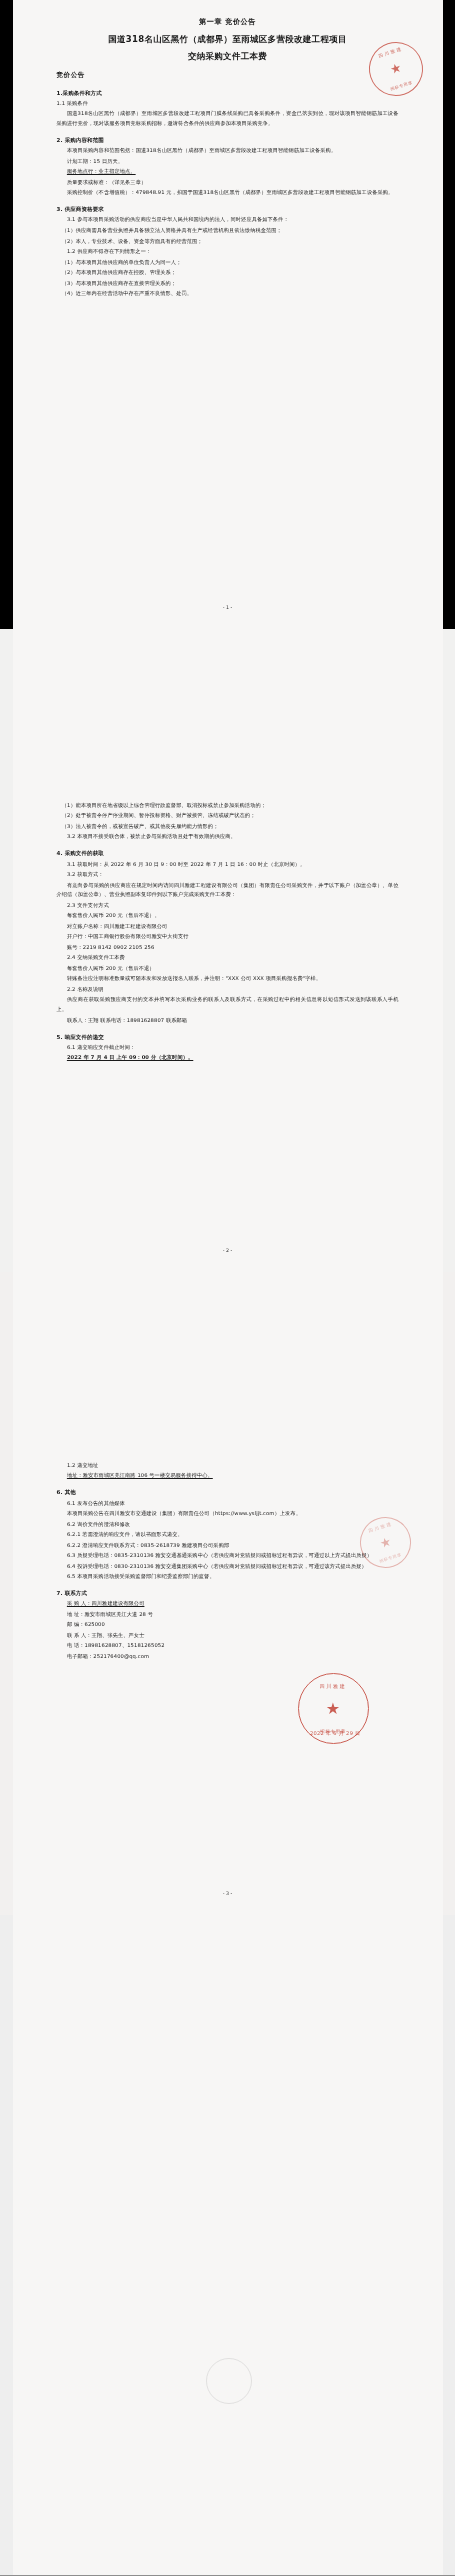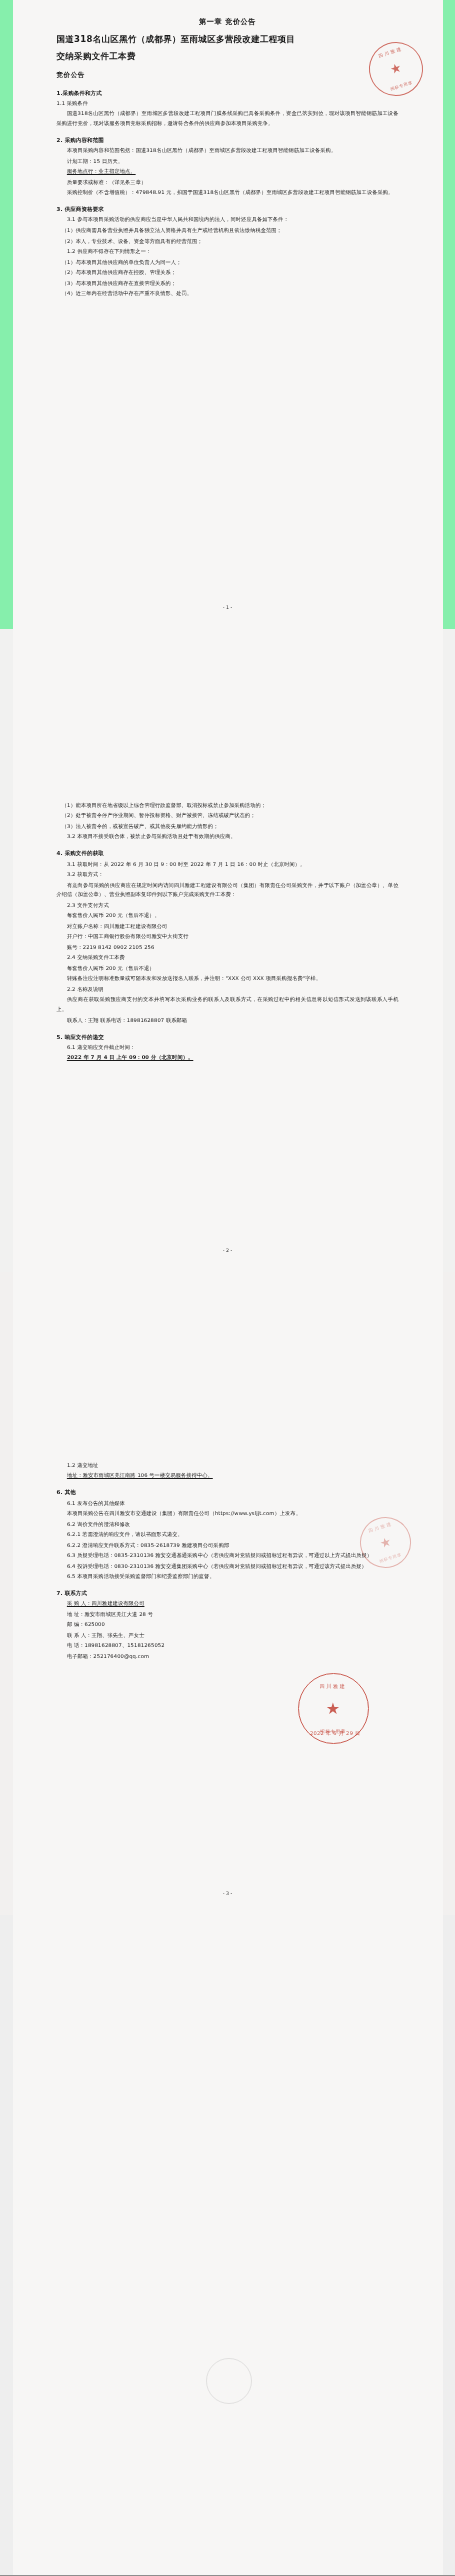--- a/index.html
+++ b/index.html
@@ -11,21 +11,21 @@
     width: 455px;
     font-family: "DejaVu Sans", "Liberation Sans", sans-serif;
   }
   .page {
     position: relative;
     width: 455px;
     background: #efefef;
     box-sizing: border-box;
     overflow: hidden;
   }
-  .page.p1 { height: 629px; background: #86efac; }
+  .page.p1 { height: 629px; background: #000000; }
   .page.p2 { height: 643px; background: #f1f1f0; }
   .page.p3 { height: 643px; background: #f2f0ef; }
   .page.p4 { height: 660px; background: #eeeeee; }
 
   .sheet {
     position: absolute;
     left: 12.5px;
     right: 12.5px;
     top: 0;
     bottom: 0;
@@ -42,21 +42,21 @@
   }
 
   .doc-chapter {
     text-align: center;
     font-size: 7.1px;
     font-weight: bold;
     margin-top: 15px;
     letter-spacing: 0.6px;
   }
   .doc-title {
-    text-align: left;
+    text-align: center;
     font-size: 8.5px;
     font-weight: bold;
     line-height: 1.55;
     margin-top: 4.6px;
     letter-spacing: 0.3px;
   }
   .doc-subtitle {
     text-align: left;
     font-size: 6.5px;
     font-weight: bold;

